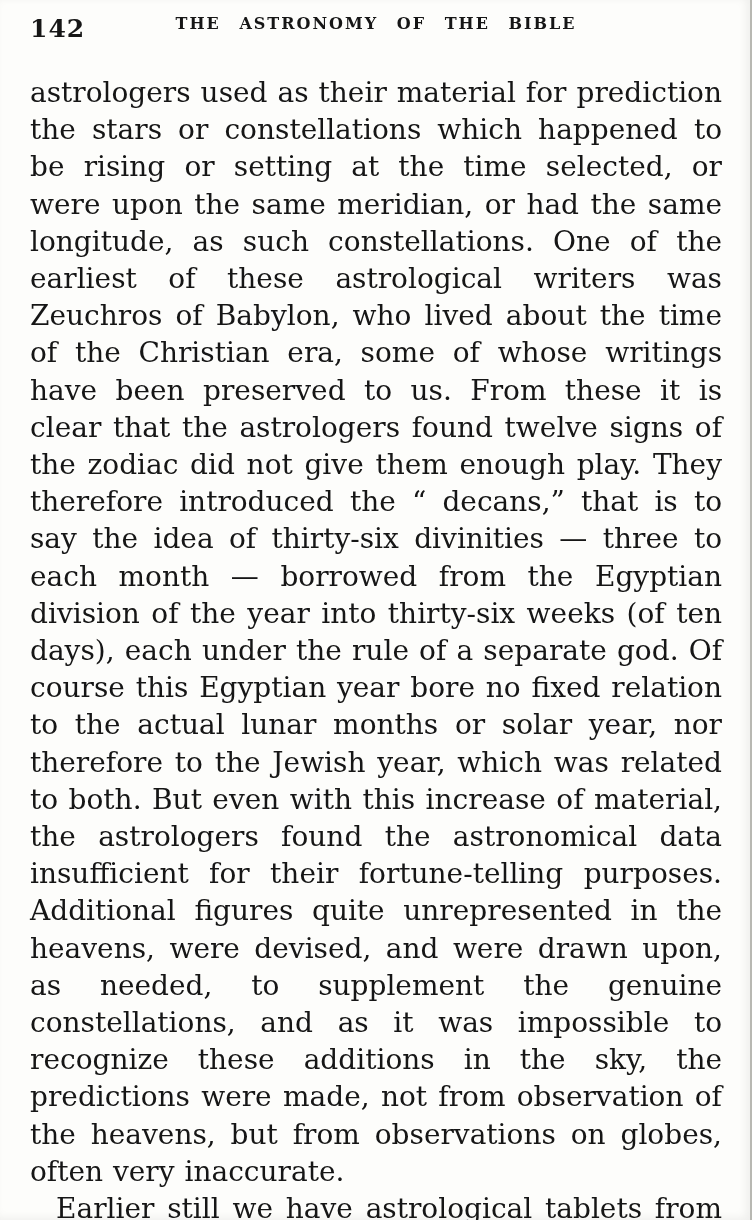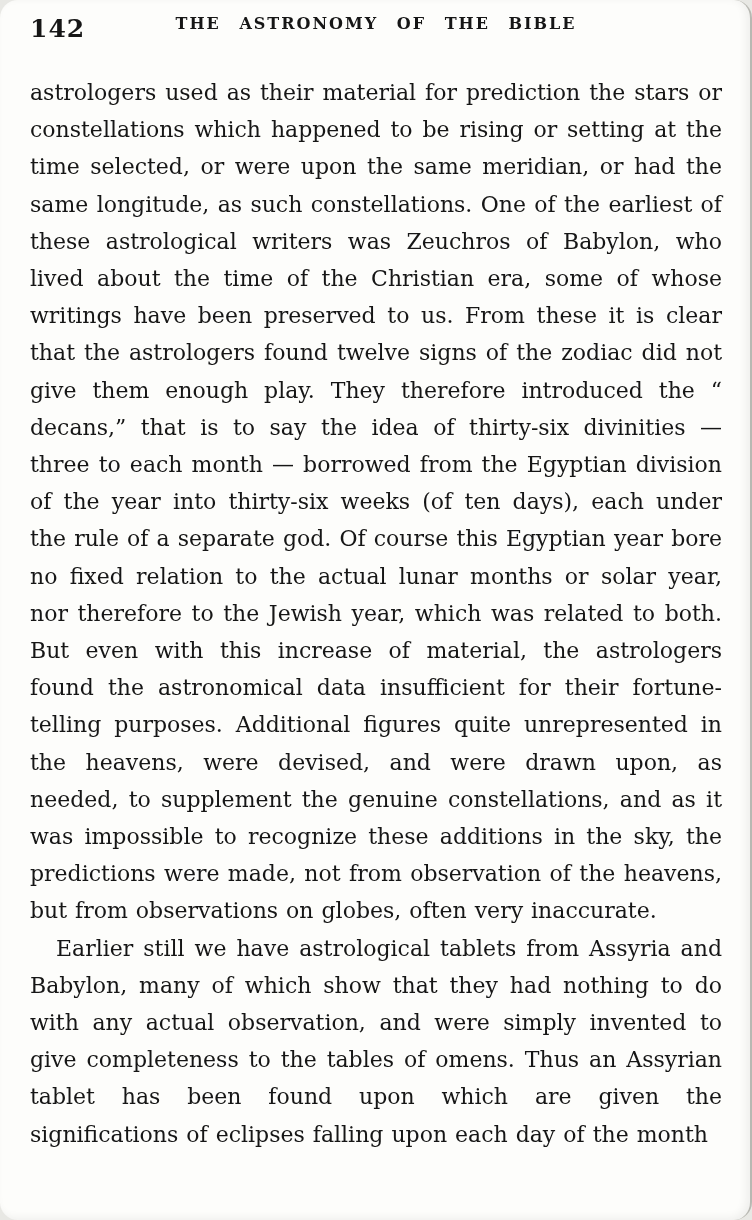--- a/index.html
+++ b/index.html
@@ -13,21 +13,20 @@
     height: 1220px;
     margin: 0 auto;
     background: #fdfdfb;
     box-sizing: border-box;
     padding: 14px 28px 0 30px;
     font-family: "DejaVu Serif", "Liberation Serif", serif;
     color: #161616;
     overflow: hidden;
     border-right: 2px solid #b8b8b2;
     box-shadow: inset -4px -2px 8px rgba(0,0,0,0.06);
-    border-radius: 18px;
   }
   .header {
     position: relative;
     height: 34px;
     margin-bottom: 26px;
   }
   .pagenum {
     position: absolute;
     left: 0;
     top: 0;
@@ -42,21 +41,21 @@
     font-weight: bold;
     letter-spacing: 2px;
     word-spacing: 11px;
     white-space: nowrap;
   }
   .body-text {
     text-rendering: optimizeLegibility;
   }
   .para {
     margin: 0;
-    font-size: 22px;
+    font-size: 28px;
     line-height: 37.2px;
     text-align: justify;
     word-spacing: 1px;
   }
   .para.indented {
     text-indent: 26px;
   }
 </style>
 </head>
 <body>

